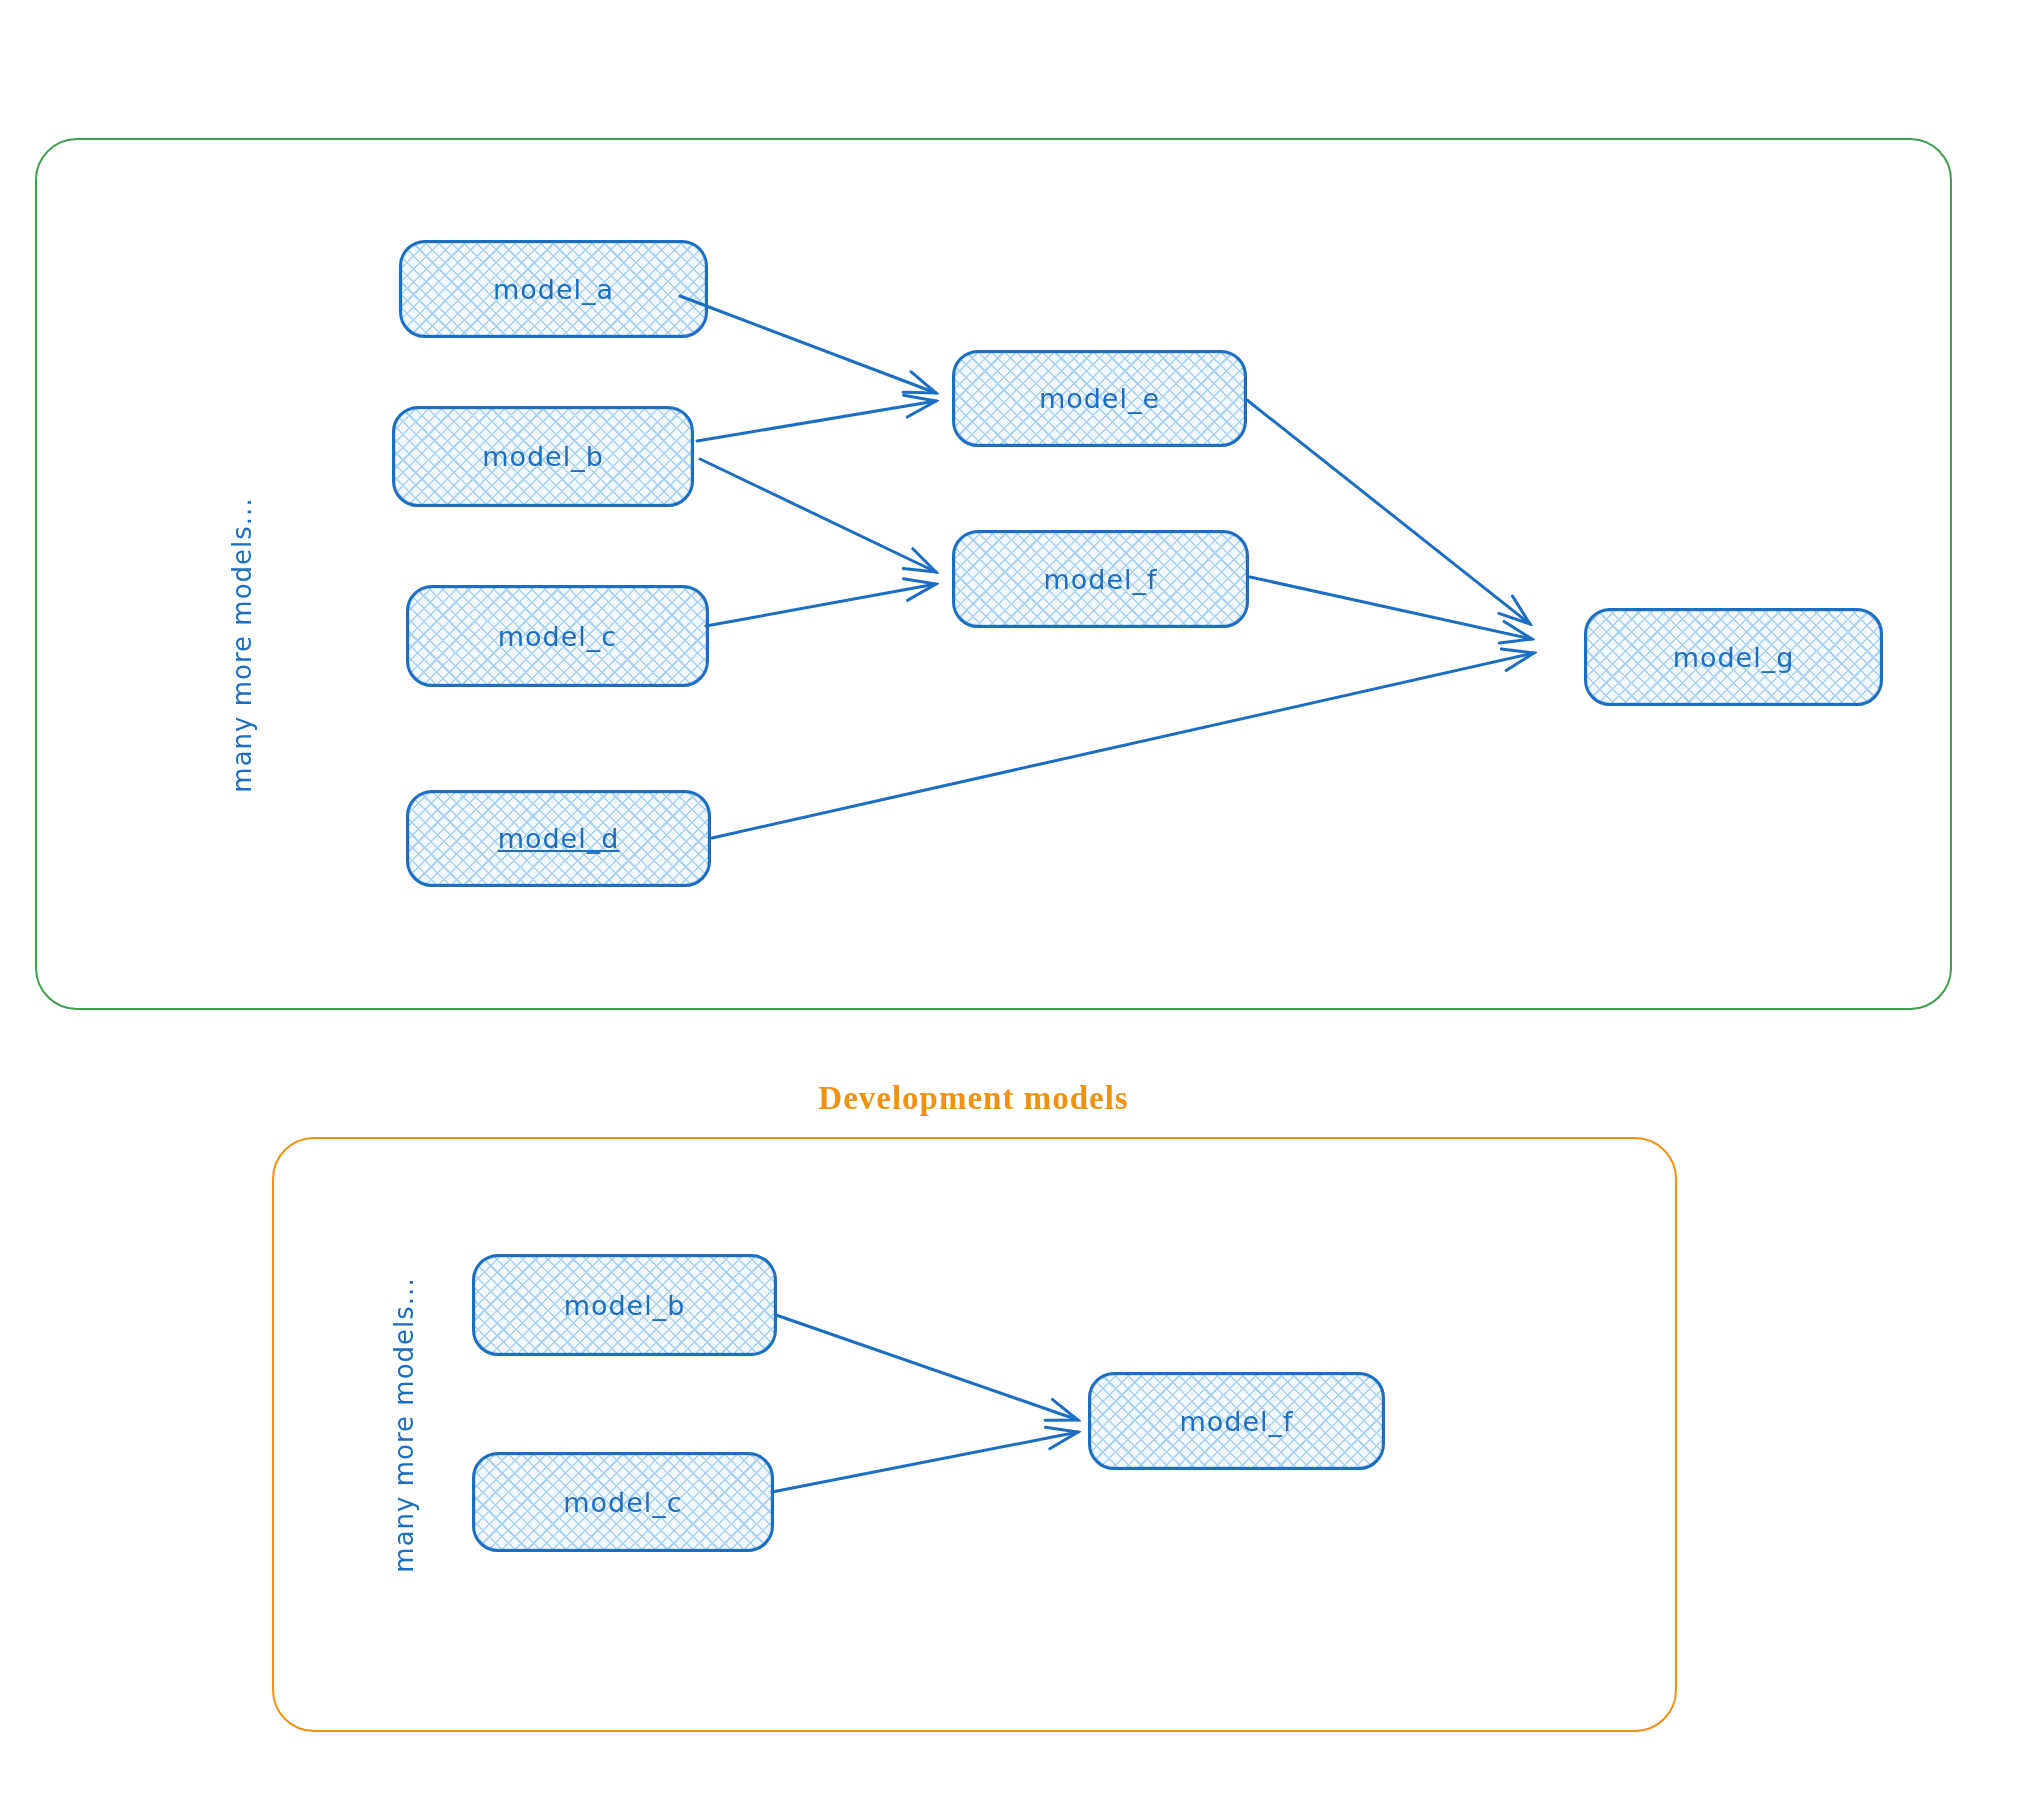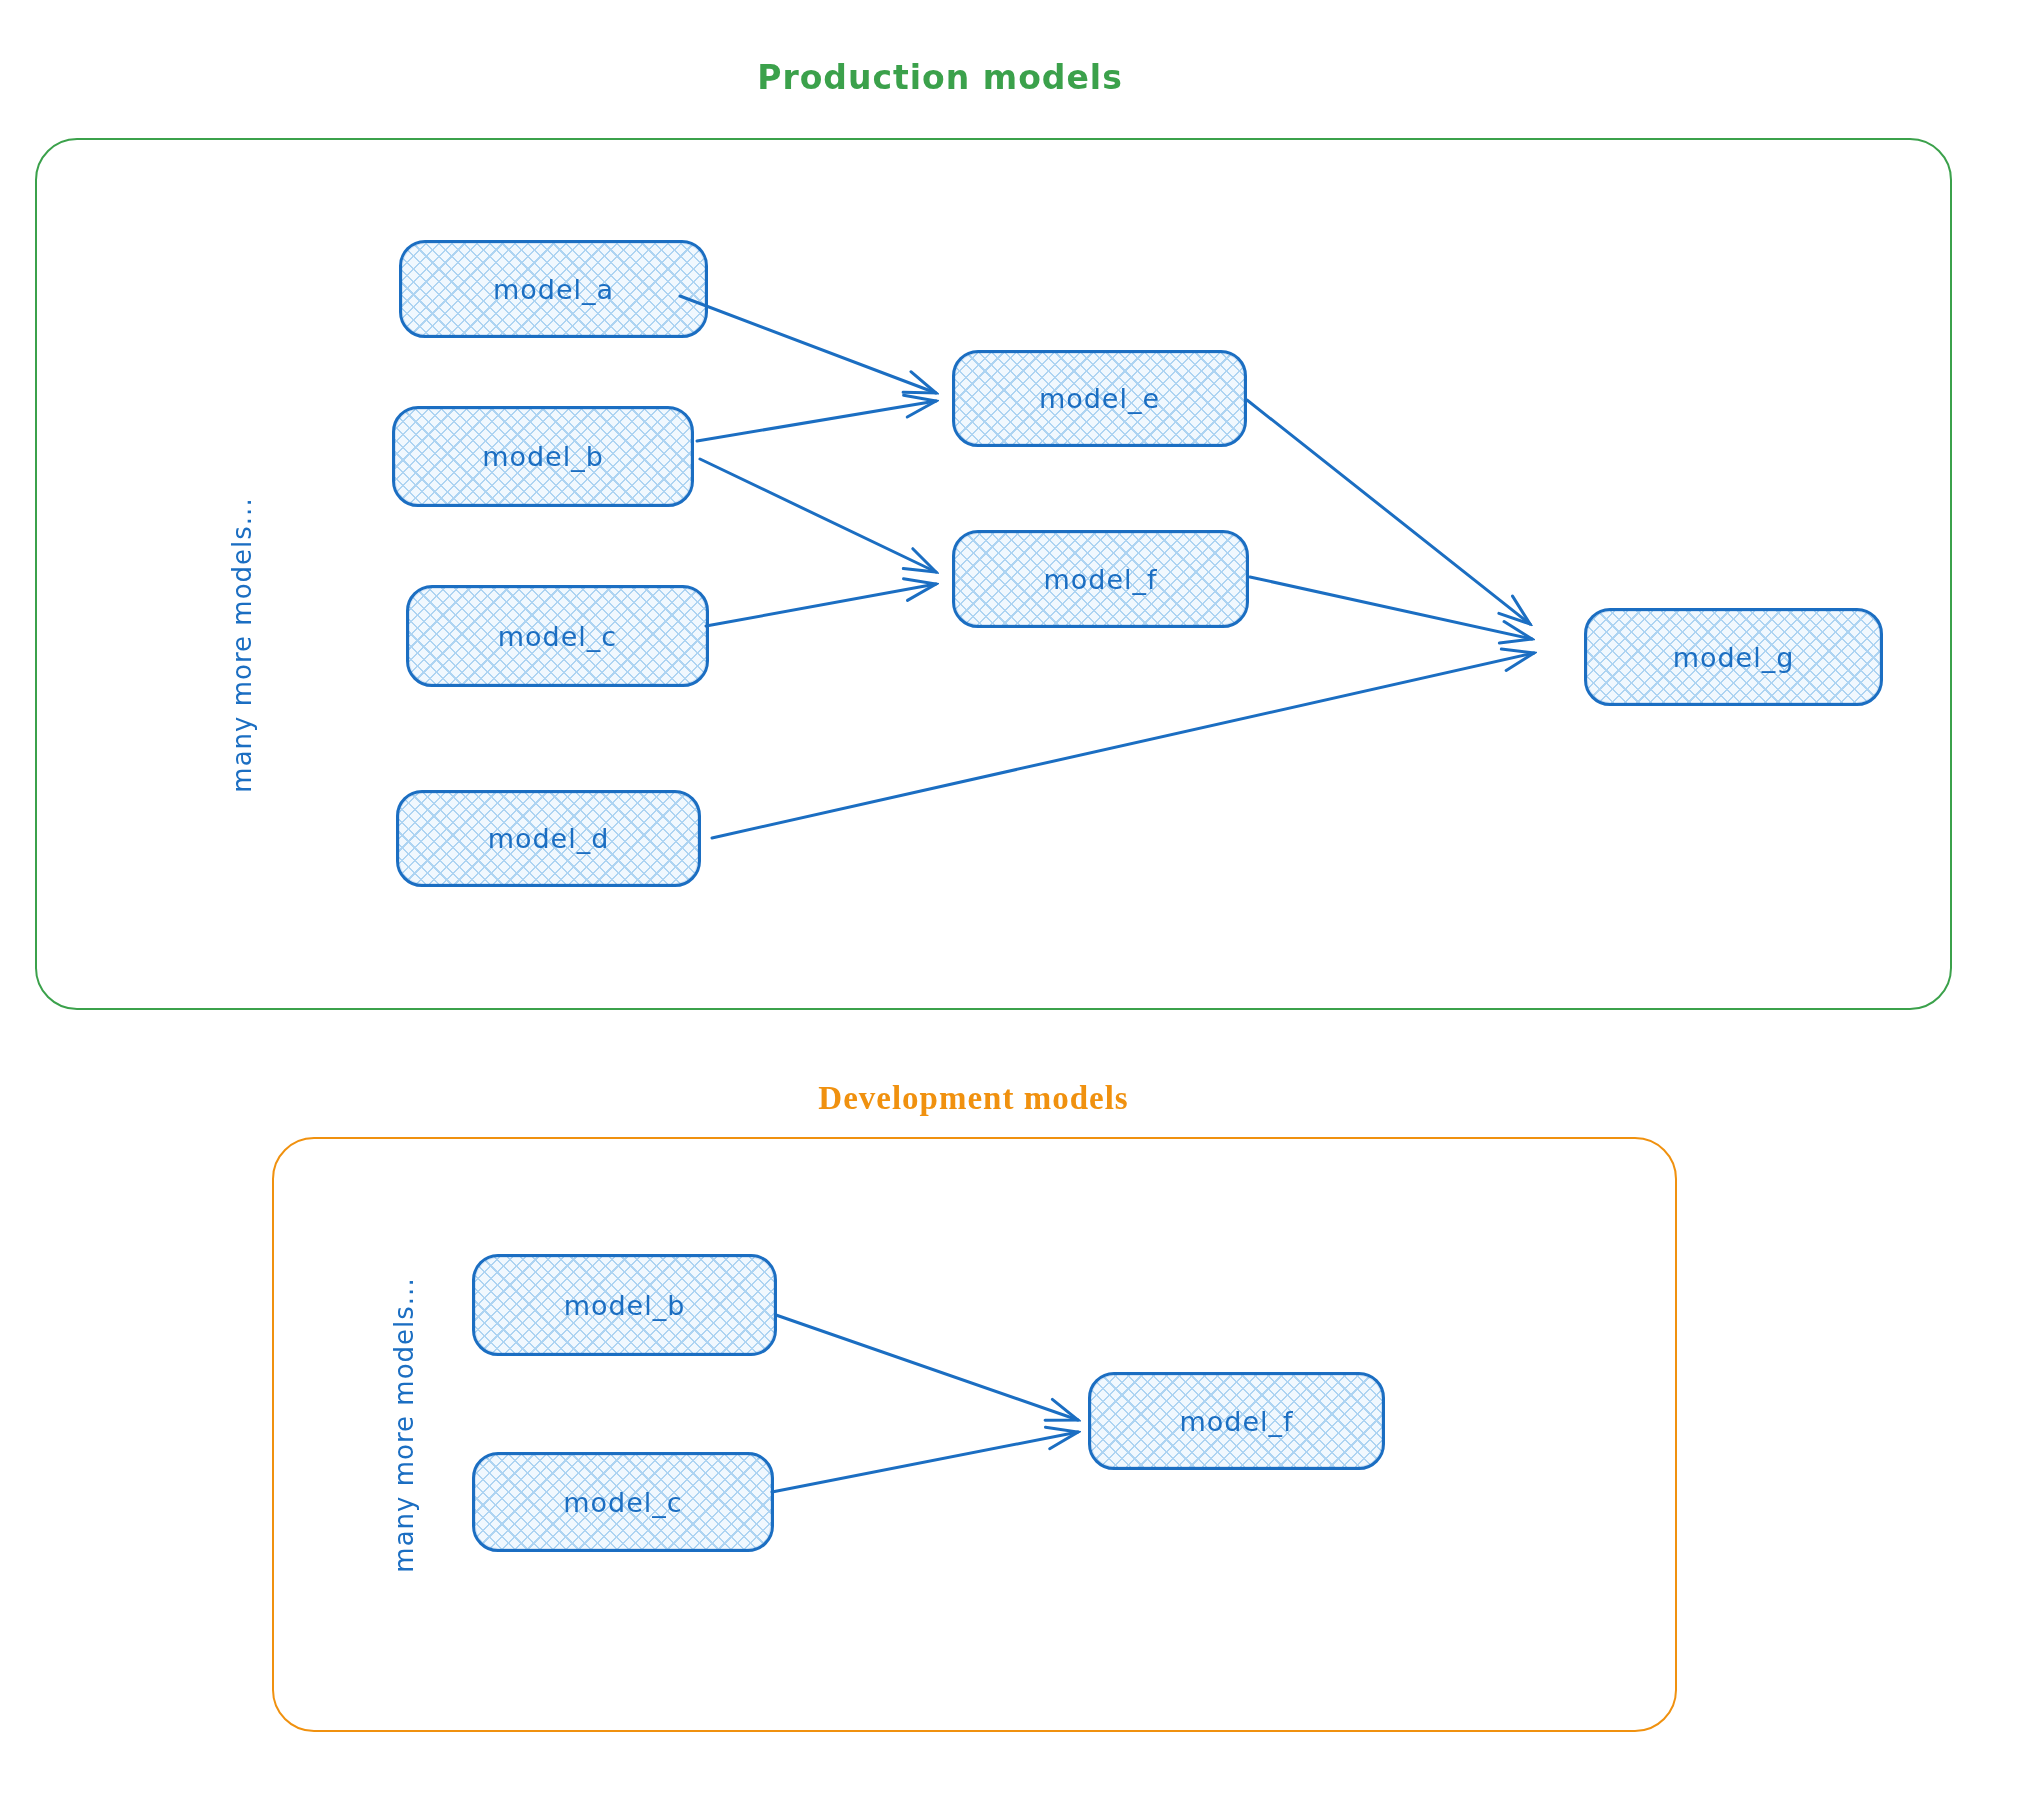--- a/index.html
+++ b/index.html
@@ -28,36 +28,35 @@
   .side-label{position:absolute;color:var(--blue);font-size:26px;letter-spacing:1px;
        white-space:nowrap;transform:translate(-50%,-50%) rotate(-90deg);}
   svg.edges{position:absolute;left:0;top:0;width:2024px;height:1818px;pointer-events:none;}
   .edge{stroke:var(--blue);stroke-width:3;fill:none;stroke-linecap:round;}
 </style>
 </head>
 <body>
 
 <div class="canvas">
 
-  <div class="section-title title-green" style="left:0;top:58px;width:1880px;">Production models</div>
 
   <div class="container container-green" style="left:35px;top:138px;width:1913px;height:868px;"></div>
 
   <div class="side-label" style="left:242px;top:645px;">many more models...</div>
 
   <div class="node" style="left:370px;top:240px;width:303px;height:92px;margin-left:29px;">
     <span>model_a</span>
   </div>
   <div class="node" style="left:392px;top:406px;width:296px;height:95px;">
     <span>model_b</span>
   </div>
   <div class="node" style="left:406px;top:585px;width:297px;height:96px;">
     <span>model_c</span>
   </div>
-  <div class="node" style="left:396px;top:790px;width:299px;height:91px;">
+  <div class="node" style="left:406px;top:790px;width:299px;height:91px;text-decoration:underline;">
     <span>model_d</span>
   </div>
   <div class="node" style="left:952px;top:350px;width:289px;height:91px;">
     <span>model_e</span>
   </div>
   <div class="node" style="left:952px;top:530px;width:291px;height:92px;">
     <span>model_f</span>
   </div>
   <div class="node" style="left:1548px;top:608px;width:293px;height:92px;margin-left:36px;">
     <span>model_g</span>

